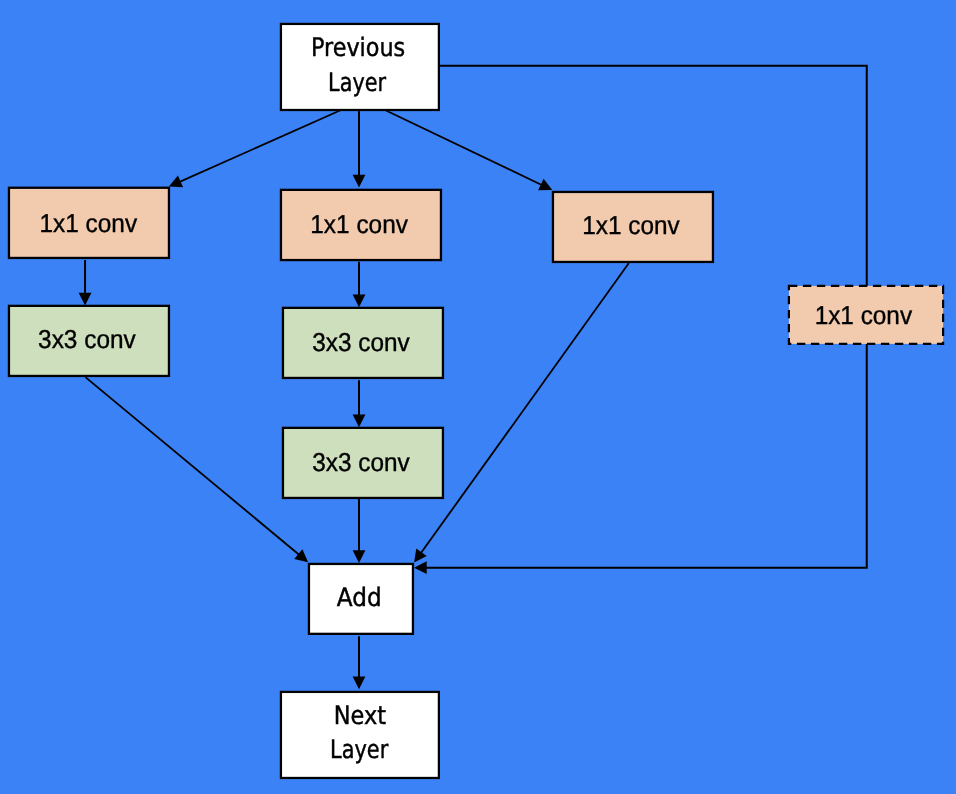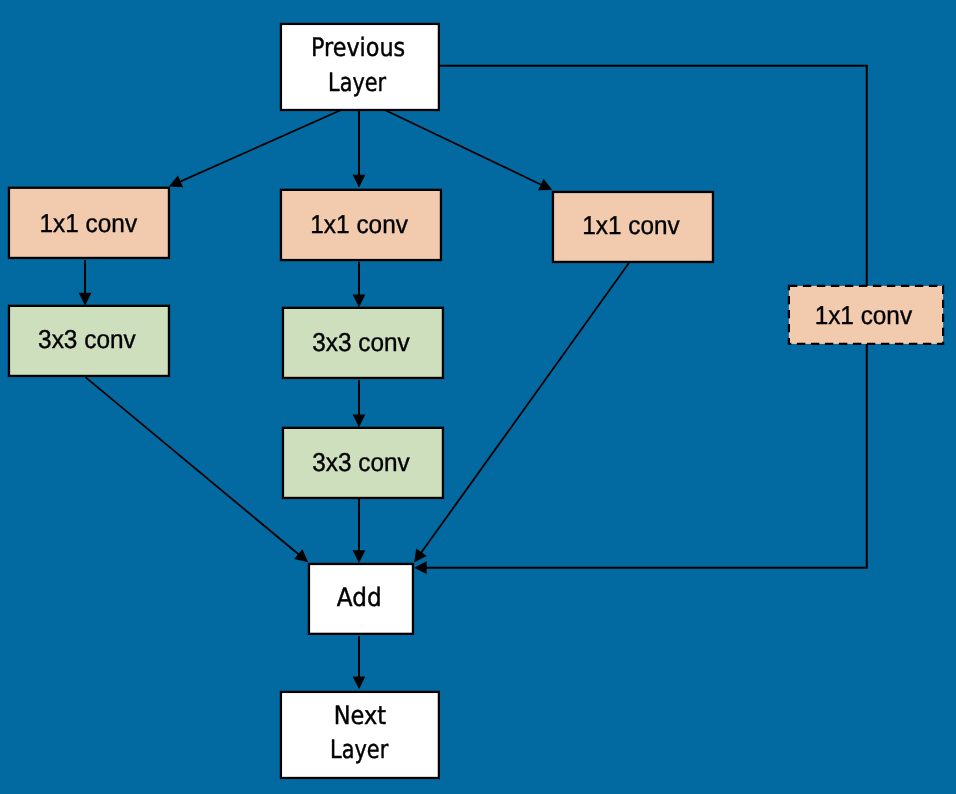--- a/index.html
+++ b/index.html
@@ -1,19 +1,19 @@
 <!DOCTYPE html>
 <html><head>
 <meta charset="utf-8">
 <title>Residual multi-branch block diagram</title>
 <style>
   html,body{margin:0;padding:0;background:#ffffff;}
   body{width:956px;height:794px;overflow:hidden;
        font-family:"Liberation Sans",sans-serif;}
-  #stage{position:relative;width:956px;height:794px;background:#0369a1;}
+  #stage{position:relative;width:956px;height:794px;background:#3b82f6;}
   #diagram-svg{position:absolute;left:0;top:0;display:block;will-change:transform;transform:translateZ(0);}
   .box-rect{stroke:#000000;}
   .box-text{font-family:"Liberation Sans",sans-serif;fill:#000000;stroke:#000000;stroke-width:0.38;paint-order:stroke;}
   text{-webkit-font-smoothing:antialiased;text-rendering:geometricPrecision;}
   .box-text-hum{font-family:"DejaVu Sans",sans-serif;fill:#000000;stroke:#000000;stroke-width:0.45;paint-order:stroke;}
   .edge-line{stroke:#000000;fill:none;stroke-linecap:butt;}
   .edge-head{fill:#000000;stroke:none;}
 </style>
 </head>
 <body>

